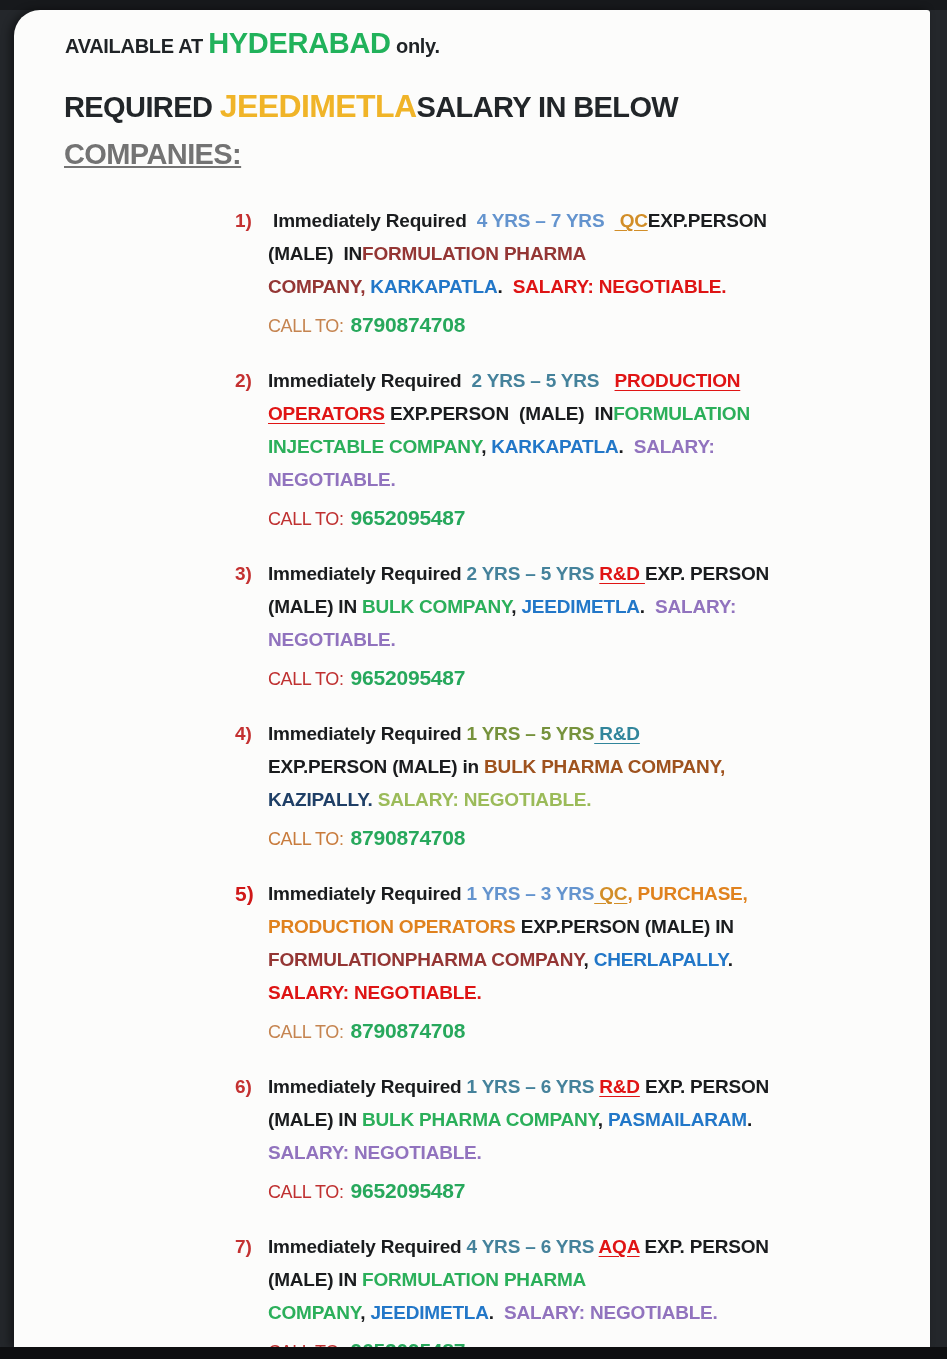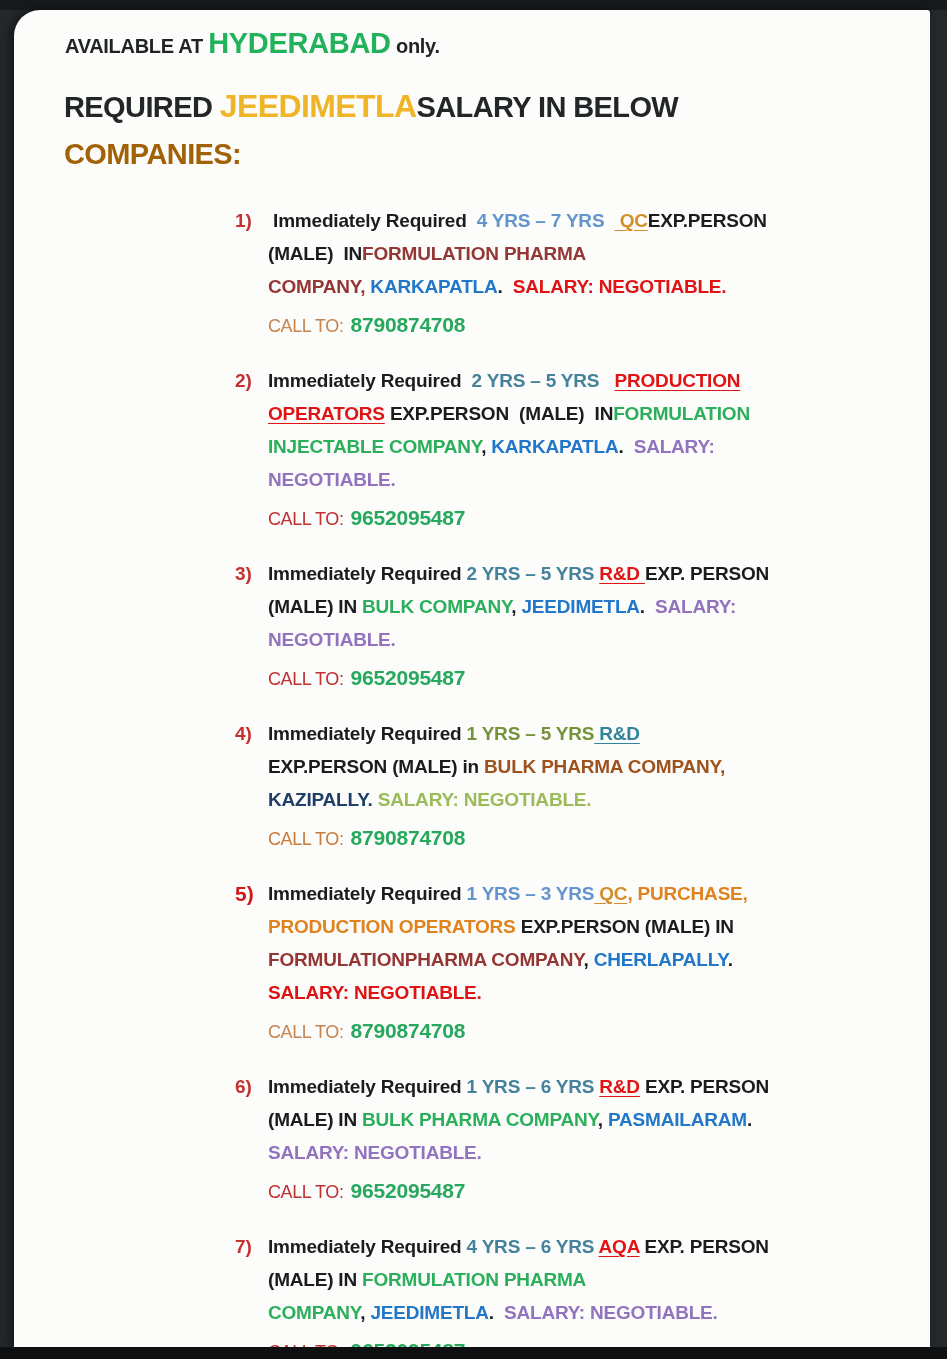--- a/index.html
+++ b/index.html
@@ -85,21 +85,21 @@
 </style>
 </head>
 <body>
 
 <div class="top-bar"></div>
 
 <div class="page">
 
   <div class="avail-line"><span style="color: rgb(31, 35, 38); font-size: 20px;">AVAILABLE AT </span><span style="color: rgb(33, 178, 91); font-size: 29px;">HYDERABAD</span><span style="color: rgb(31, 35, 38); font-size: 20px;"> only.</span></div>
 
-  <div class="title"><span style="color: rgb(34, 38, 41); font-size: 29px;">REQUIRED </span><span style="color: rgb(240, 180, 40); font-size: 32px;">JEEDIMETLA</span><span style="color: rgb(34, 38, 41); font-size: 29px;">SALARY IN BELOW</span><br><span style="color: #a16207; font-size: 29px;">COMPANIES:</span></div>
+  <div class="title"><span style="color: rgb(34, 38, 41); font-size: 29px;">REQUIRED </span><span style="color: rgb(240, 180, 40); font-size: 32px;">JEEDIMETLA</span><span style="color: rgb(34, 38, 41); font-size: 29px;">SALARY IN BELOW</span><br><span style="color: #737373; font-size: 29px; text-decoration: underline;">COMPANIES:</span></div>
 
   <div class="jobs">
 
     <div class="job">
       <div class="num" style="color: rgb(196, 49, 49);">1)</div>
       <div class="job-body">
         <div class="job-text"><span style="color: rgb(26, 28, 30);"> Immediately Required </span><span style="color: rgb(100, 148, 206);"> 4 YRS – 7 YRS</span><span style="color: rgb(26, 28, 30);">  </span><span style="color: rgb(210, 142, 40); text-decoration: underline;"> QC</span><span style="color: rgb(26, 28, 30);">EXP.PERSON</span><br><span style="color: rgb(26, 28, 30);">(MALE)  IN</span><span style="color: rgb(148, 54, 52);">FORMULATION PHARMA</span><br><span style="color: rgb(148, 54, 52);">COMPANY, </span><span style="color: rgb(34, 119, 200);">KARKAPATLA</span><span style="color: rgb(26, 28, 30);">.  </span><span style="color: rgb(222, 20, 20);">SALARY: NEGOTIABLE.</span></div>
         <div class="call-line">
           <span class="call-label" style="color: rgb(197, 132, 80);">CALL TO:</span><span class="phone" style="color: rgb(39, 168, 92);">8790874708</span>
         </div>

